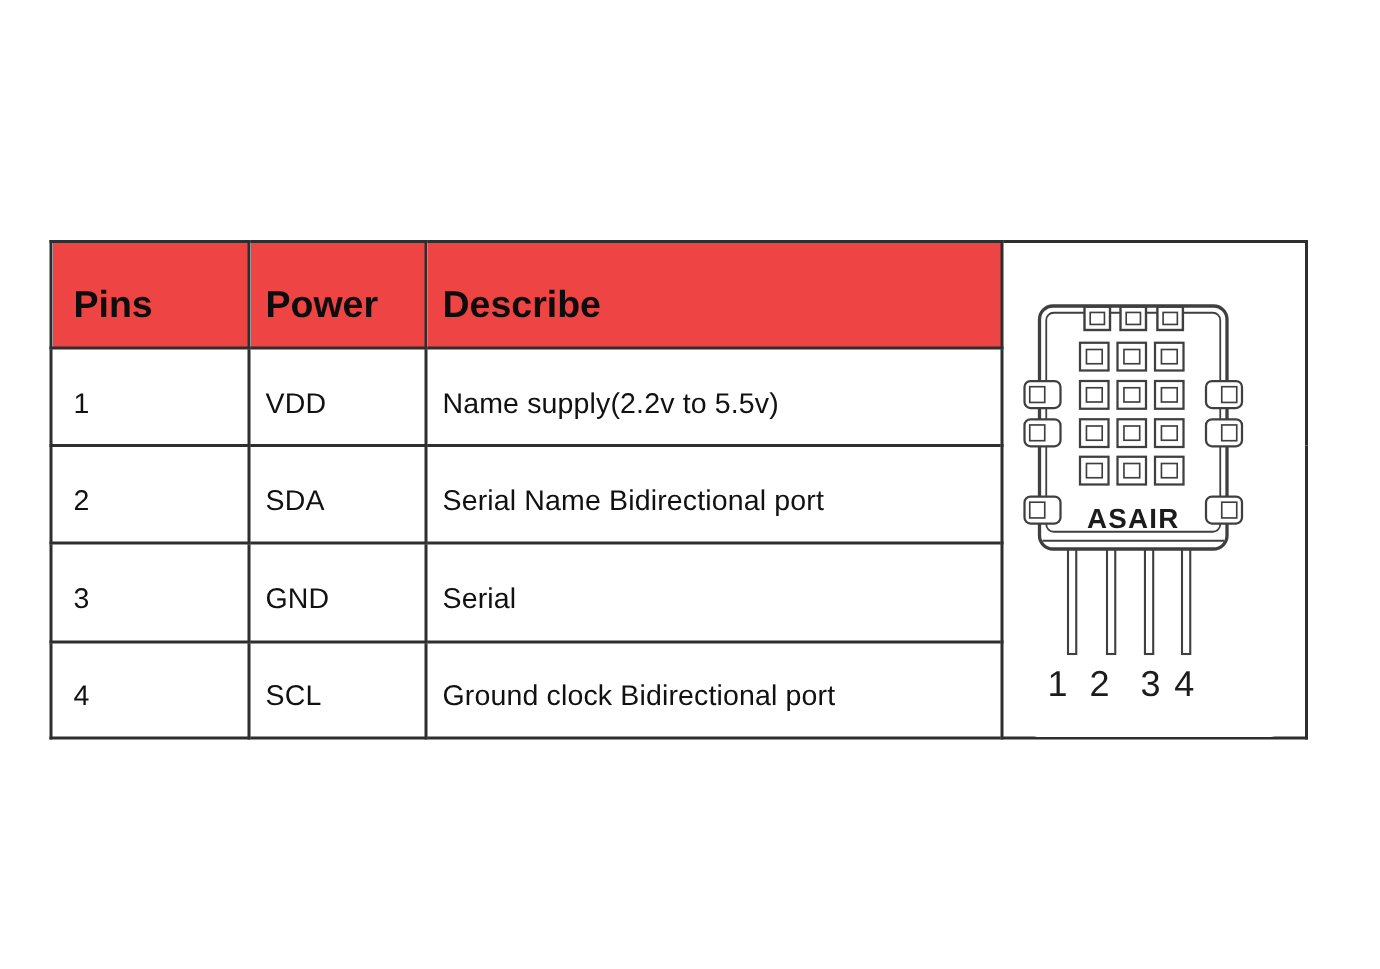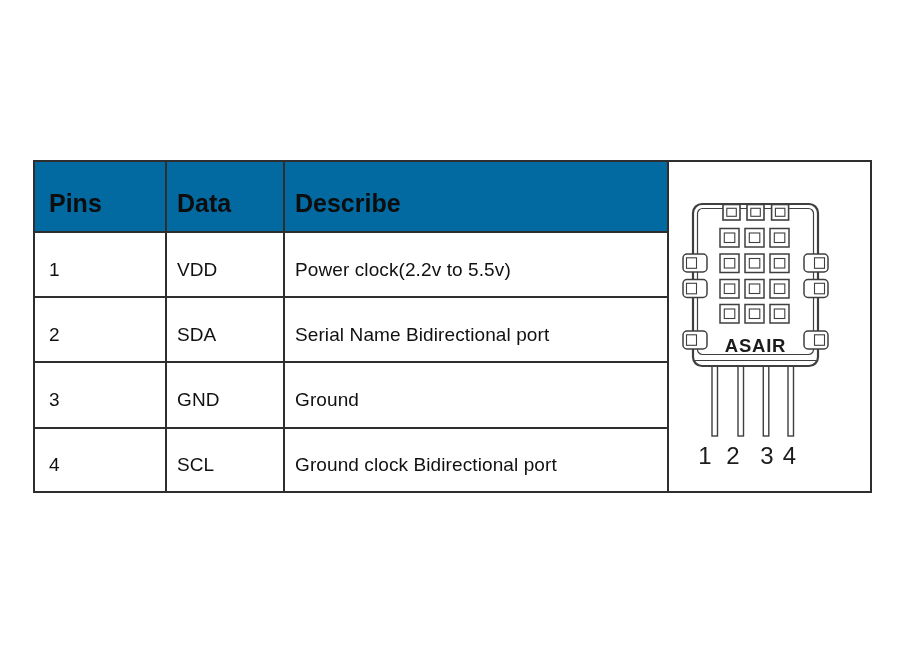--- a/index.html
+++ b/index.html
@@ -13,21 +13,21 @@
     border-collapse:collapse;table-layout:fixed;width:837px;
   }
   table.pin-table th, table.pin-table td{
     border:2px solid #2e2e2e;overflow:hidden;
   }
   col.c-pins{width:132px;} col.c-name{width:118px;}
   col.c-desc{width:384px;} col.c-diag{width:203px;}
   tr.hdr{height:71px;}
   tr.r1{height:65px;} tr.r2{height:65px;} tr.r3{height:66px;} tr.r4{height:64px;}
   th.hcell{
-    background:#0369a1;color:#0d0d0d;font-size:25px;font-weight:bold;
+    background:#ef4444;color:#0d0d0d;font-size:25px;font-weight:bold;
     text-align:left;vertical-align:middle;padding:14px 4px 0 10px;
   }
   th.hcell.first{padding-left:14px;}
   td.bcell{
     color:#111111;font-size:19px;font-weight:normal;background:#ffffff;
     text-align:left;vertical-align:middle;padding:10px 4px 0 10px;
     letter-spacing:0.1px;
   }
   td.bcell.first{padding-left:14px;}
   td.diagram-cell{
@@ -42,21 +42,21 @@
   <table class="pin-table">
     <colgroup>
       <col class="c-pins">
         <col class="c-name">
         <col class="c-desc">
         <col class="c-diag">
     </colgroup>
     <tbody>
       <tr class="hdr">
         <th class="hcell first">Pins</th>
-        <th class="hcell">Data</th>
+        <th class="hcell">Power</th>
         <th class="hcell">Describe</th>
         <td class="diagram-cell" rowspan="5">
           <svg class="sensor" width="203" height="327" viewBox="0 0 203 327">
 
             <g stroke="#3f3f3f" fill="#ffffff" stroke-width="1.4">
               <rect x="43" y="196" width="5.5" height="78"></rect>
               <rect x="69" y="196" width="5.5" height="78"></rect>
               <rect x="94.3" y="196" width="5.5" height="78"></rect>
               <rect x="119" y="196" width="5.5" height="78"></rect>
             </g>
@@ -125,31 +125,31 @@
               <text x="64" y="302" text-anchor="middle">2</text>
               <text x="98" y="302" text-anchor="middle">3</text>
               <text x="120.5" y="302" text-anchor="middle">4</text>
             </g>
           </svg>
         </td>
       </tr>
       <tr class="r1">
         <td class="bcell first">1</td>
         <td class="bcell">VDD</td>
-        <td class="bcell">Power clock(2.2v to 5.5v)</td>
+        <td class="bcell">Name supply(2.2v to 5.5v)</td>
       </tr>
       <tr class="r2">
         <td class="bcell first">2</td>
         <td class="bcell">SDA</td>
         <td class="bcell">Serial Name Bidirectional port</td>
       </tr>
       <tr class="r3">
         <td class="bcell first">3</td>
         <td class="bcell">GND</td>
-        <td class="bcell">Ground</td>
+        <td class="bcell">Serial</td>
       </tr>
       <tr class="r4">
         <td class="bcell first">4</td>
         <td class="bcell">SCL</td>
         <td class="bcell">Ground clock Bidirectional port</td>
       </tr>
     </tbody>
   </table>
 </div>
 

